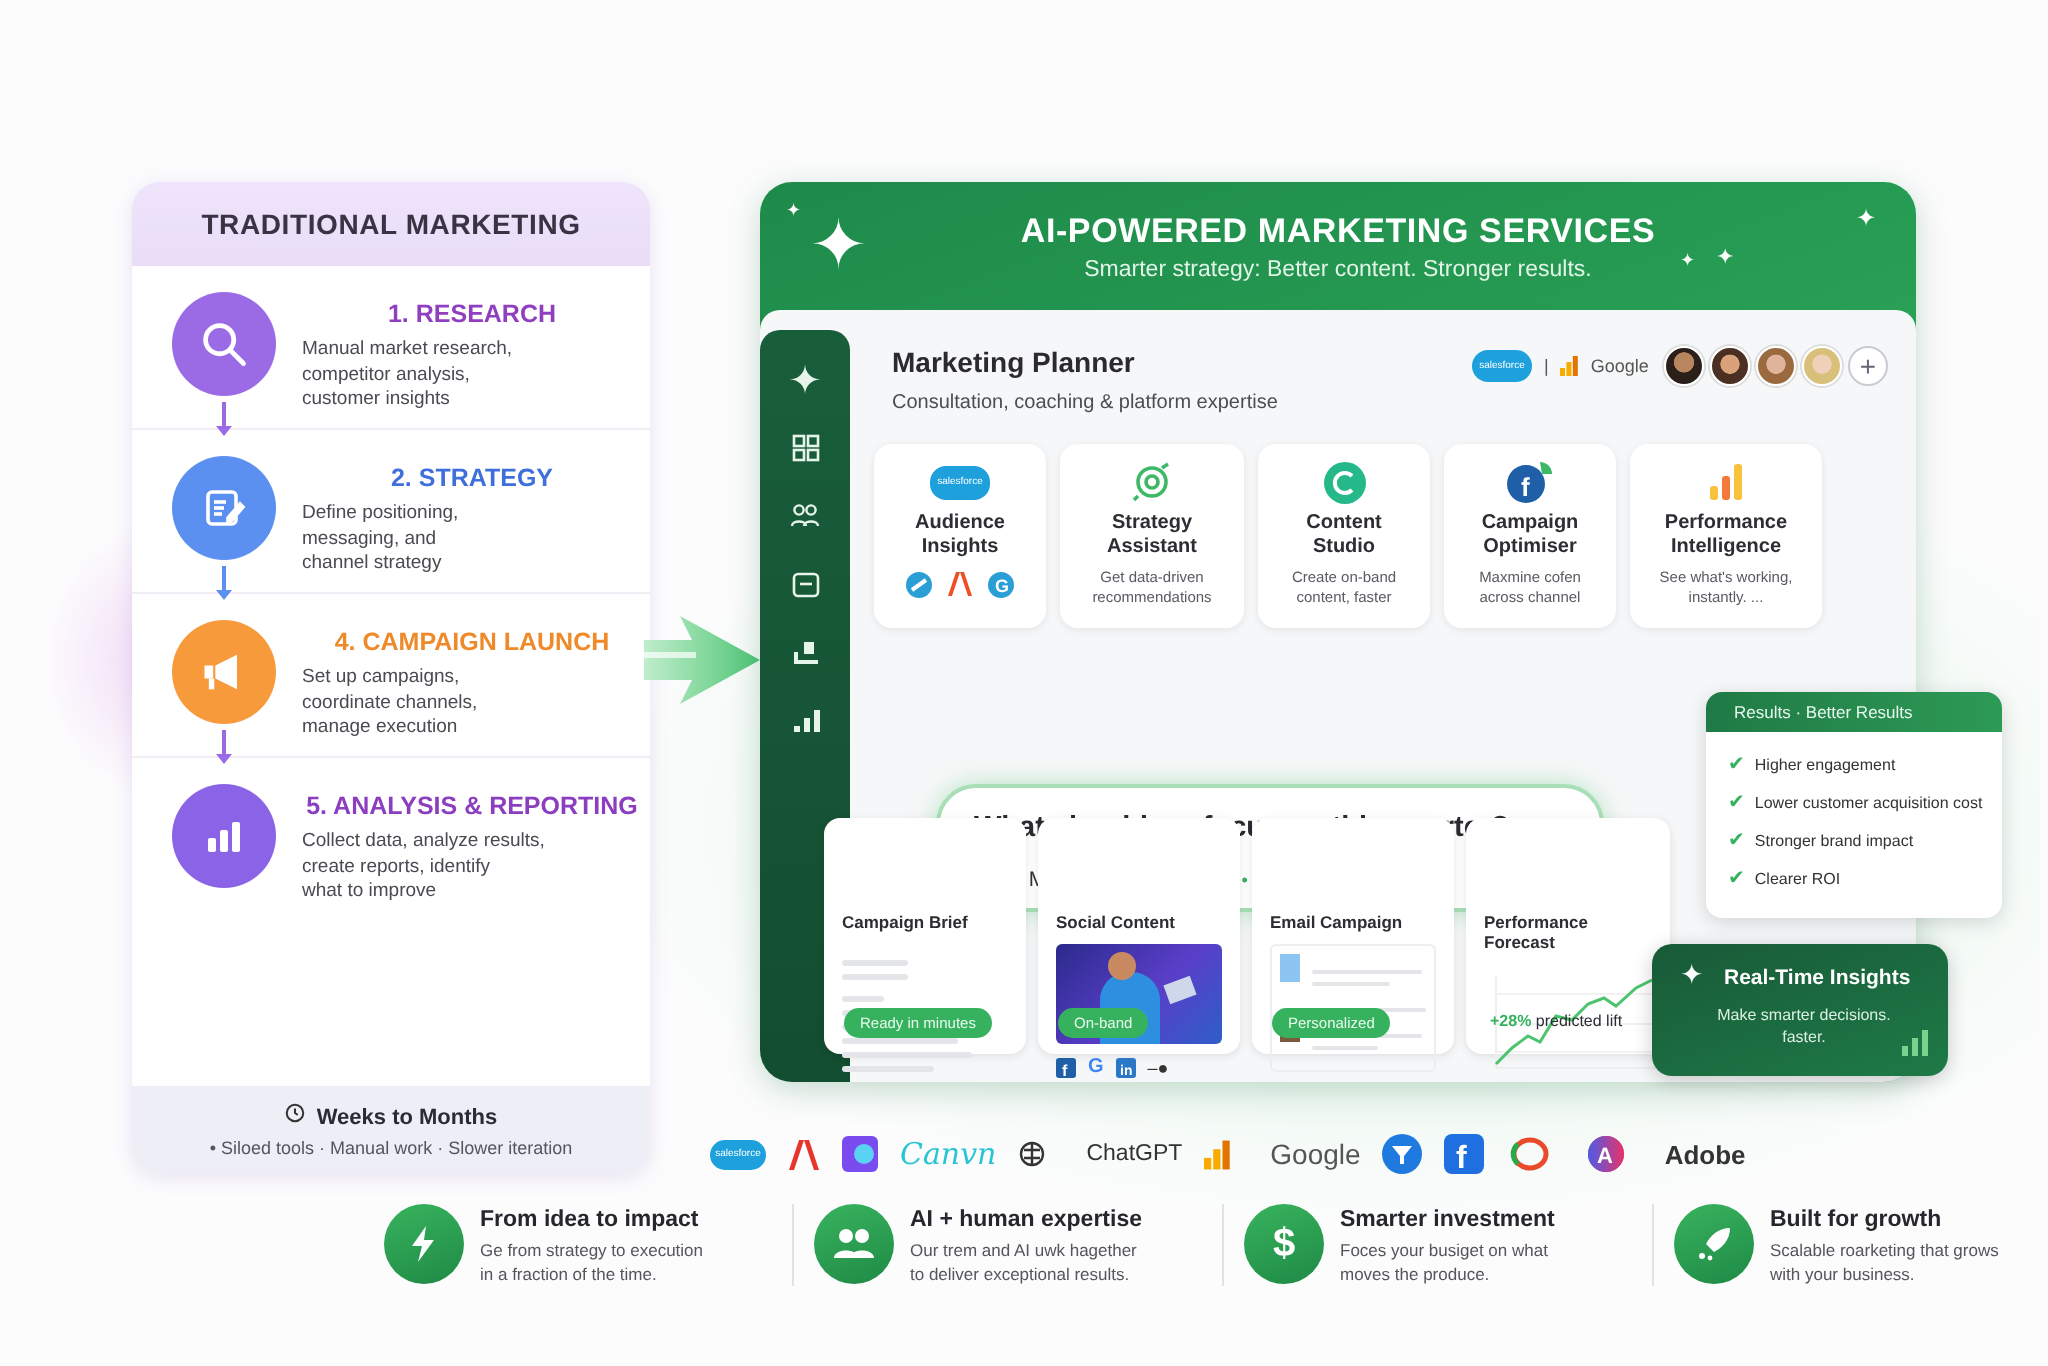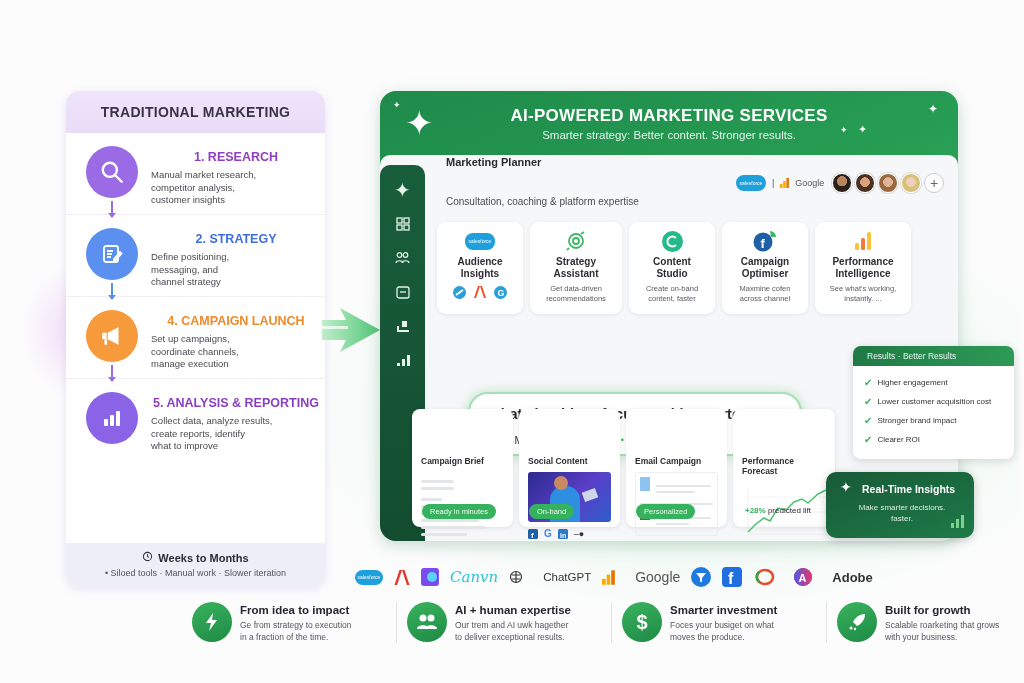--- a/index.html
+++ b/index.html
@@ -79,21 +79,21 @@
     background: #f6f7f8; border-radius: 10px 10px 16px 16px;
   }
   .sidebar {
     position: absolute; left: 0; top: 10px; width: 45px; height: 376px;
     background: linear-gradient(180deg,#195e3b,#134d30);
     border-radius: 10px 10px 0 16px;
     display: flex; flex-direction: column; align-items: center; padding-top: 14px; gap: 12px;
   }
   .sidebar .si { width: 22px; height: 22px; display: flex; align-items: center; justify-content: center; color: #e6f4ea; }
 
-  .planner-title { position: absolute; left: 66px; top: 1px; font-size: 11px; font-weight: bold; color: #2a2a30; }
+  .planner-title { position: absolute; left: 66px; top: 18px; font-size: 14px; font-weight: bold; color: #2a2a30; }
   .planner-sub { position: absolute; left: 66px; top: 41px; font-size: 10px; color: #4c4c55; }
   .partners { position: absolute; left: 356px; top: 20px; display: flex; align-items: center; gap: 6px; font-size: 9px; color: #555; }
   .sf-cloud { width: 30px; height: 16px; background: #1ea0dc; border-radius: 8px; color: #fff; font-size: 5px; display:flex; align-items:center; justify-content:center; }
   .avatars { position: absolute; left: 452px; top: 18px; display: flex; gap: 3px; }
   .av { width: 20px; height: 20px; border-radius: 50%; border: 1.5px solid #fff; box-shadow: 0 0 0 1px #ddd; }
   .av-plus { width: 20px; height: 20px; border-radius: 50%; border: 1px solid #c8ccd2; background: #fff; color: #667; font-size: 14px; display: flex; align-items: center; justify-content: center; line-height: 1; }
 
   .tools { position: absolute; left: 57px; top: 67px; display: flex; gap: 7px; }
   .tool {
     width: 86px; height: 92px; background: #fff; border-radius: 9px;
@@ -119,21 +119,21 @@
   .oc {
     width: 101px; height: 118px; background: #fff; border-radius: 8px;
     box-shadow: 0 1px 5px rgba(0,0,0,0.1); padding: 9px 9px; position: relative;
   }
   .oc .ot { font-size: 8.5px; font-weight: bold; color: #2d2d33; margin-top: 38px; }
   .oc .pill { position: absolute; left: 10px; bottom: 8px; background: #36b25e; color: #eafaef; font-size: 7.5px; padding: 3px 8px; border-radius: 9px; }
   .line { height: 3px; background: #e4e5e8; border-radius: 2px; margin-top: 4px; }
 
   
   .results {
-    left: 853px; top: 346px; width: 161px; height: 113px; background: #fff; border-radius: 8px;
+    left: 853px; top: 346px; width: 148px; height: 113px; background: #fff; border-radius: 8px;
     box-shadow: 0 2px 10px rgba(0,0,0,0.15); overflow: hidden;
   }
   .results .rh { background: linear-gradient(90deg,#1f7a45,#2d9a56); color: #e8f7ee; font-size: 8.5px; padding: 5px 14px; height: 20px; }
   .results ul { list-style: none; padding: 7px 0 0 11px; }
   .results li { font-size: 8px; color: #333; display: flex; align-items: center; gap: 5px; height: 19px; white-space: nowrap; }
   .chk { color: #36b25e; font-weight: bold; font-size: 10px; }
 
   .rti {
     left: 826px; top: 472px; width: 148px; height: 66px;
     background: linear-gradient(160deg,#185a38,#1e7a47); border-radius: 10px;

